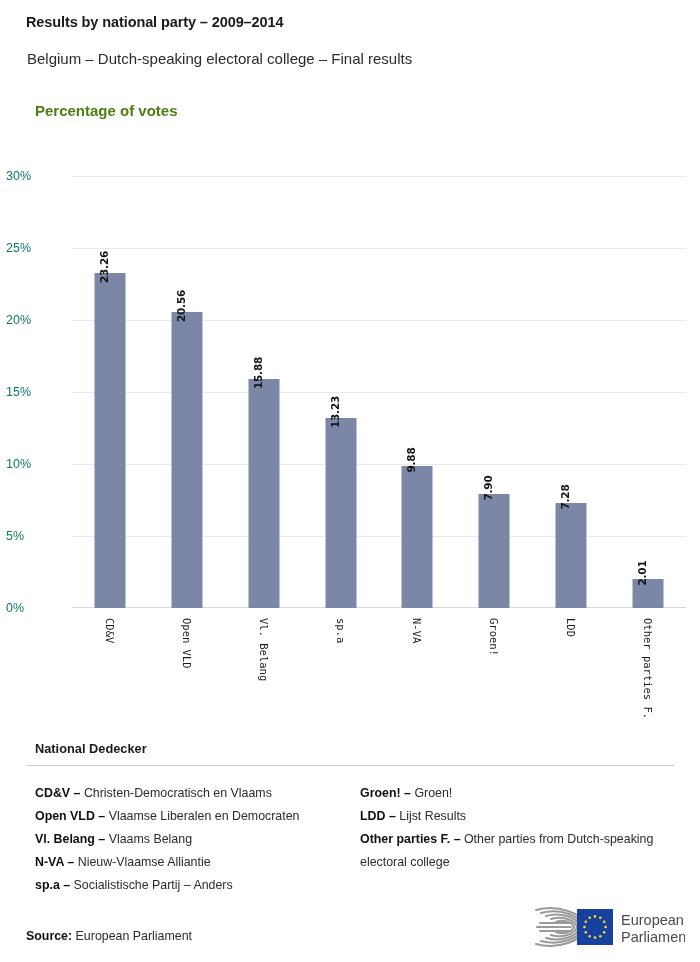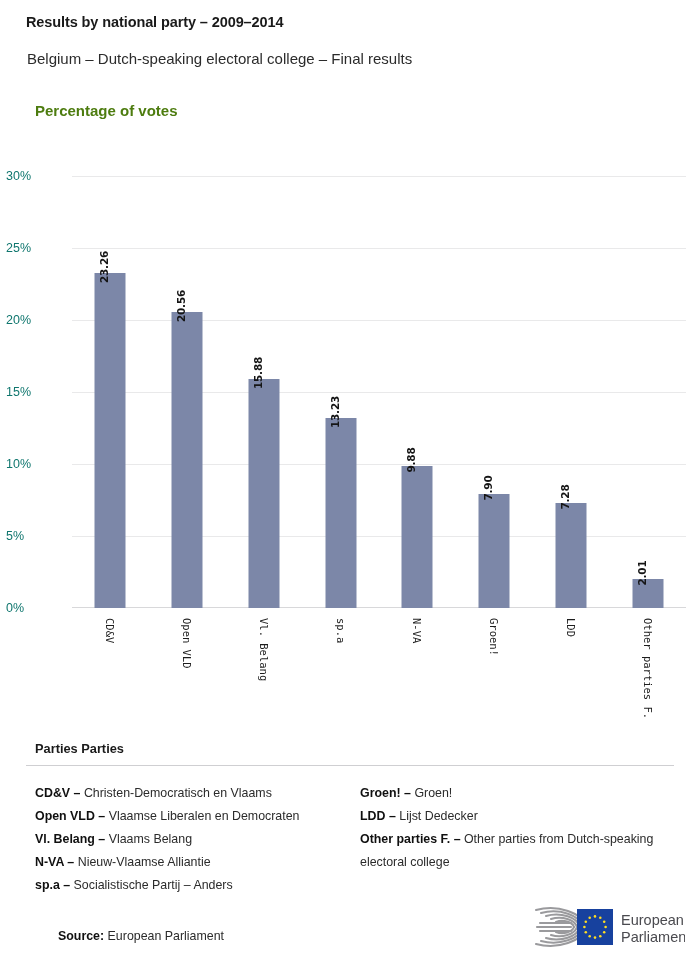--- a/index.html
+++ b/index.html
@@ -192,21 +192,20 @@
   }
 
   
   .source {
     position: absolute;
     left: 26px;
     top: 929px;
     font-size: 12.4px;
     color: #2b2b2b;
     white-space: nowrap;
-    margin-left: 32px;
   }
   .source .slabel {
     font-weight: bold;
     color: #101010;
   }
 
   .ep-logo {
     position: absolute;
     left: 525px;
     top: 903px;
@@ -282,33 +281,33 @@
         <div class="catlabel" style="left: 115.125px;">Open VLD</div>
         <div class="catlabel" style="left: 191.875px;">Vl. Belang</div>
         <div class="catlabel" style="left: 268.625px;">sp.a</div>
         <div class="catlabel" style="left: 345.375px;">N-VA</div>
         <div class="catlabel" style="left: 422.125px;">Groen!</div>
         <div class="catlabel" style="left: 498.875px;">LDD</div>
         <div class="catlabel" style="left: 575.625px;">Other parties F.</div>
       </div>
   </div>
 
-  <div class="legend-heading">Parties Parties</div>
+  <div class="legend-heading">National Dedecker</div>
   <div class="legend-divider"></div>
   <div class="legend-cols" id="legend-cols">
       <div class="legend-col">
         <div class="legend-item"><span class="abbr">CD&amp;V – </span><span>Christen-Democratisch en Vlaams</span></div>
         <div class="legend-item"><span class="abbr">Open VLD – </span><span>Vlaamse Liberalen en Democraten</span></div>
         <div class="legend-item"><span class="abbr">Vl. Belang – </span><span>Vlaams Belang</span></div>
         <div class="legend-item"><span class="abbr">N-VA – </span><span>Nieuw-Vlaamse Alliantie</span></div>
         <div class="legend-item"><span class="abbr">sp.a – </span><span>Socialistische Partij – Anders</span></div>
       </div>
       <div class="legend-col">
         <div class="legend-item"><span class="abbr">Groen! – </span><span>Groen!</span></div>
-        <div class="legend-item"><span class="abbr">LDD – </span><span>Lijst Dedecker</span></div>
+        <div class="legend-item"><span class="abbr">LDD – </span><span>Lijst Results</span></div>
         <div class="legend-item"><span class="abbr">Other parties F. – </span><span>Other parties from Dutch-speaking electoral college</span></div>
       </div>
     </div>
 
   <div class="source">
     <span class="slabel">Source:</span>
     <span>European Parliament</span>
   </div>
 
   <div class="ep-logo">

